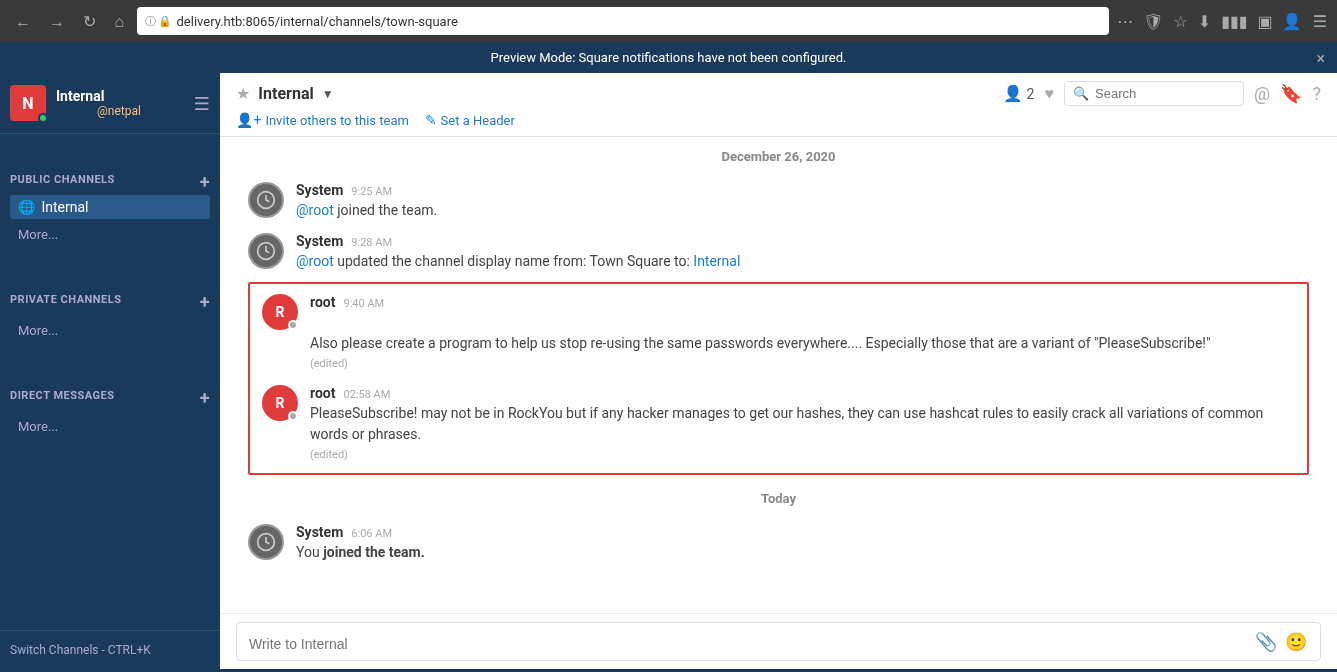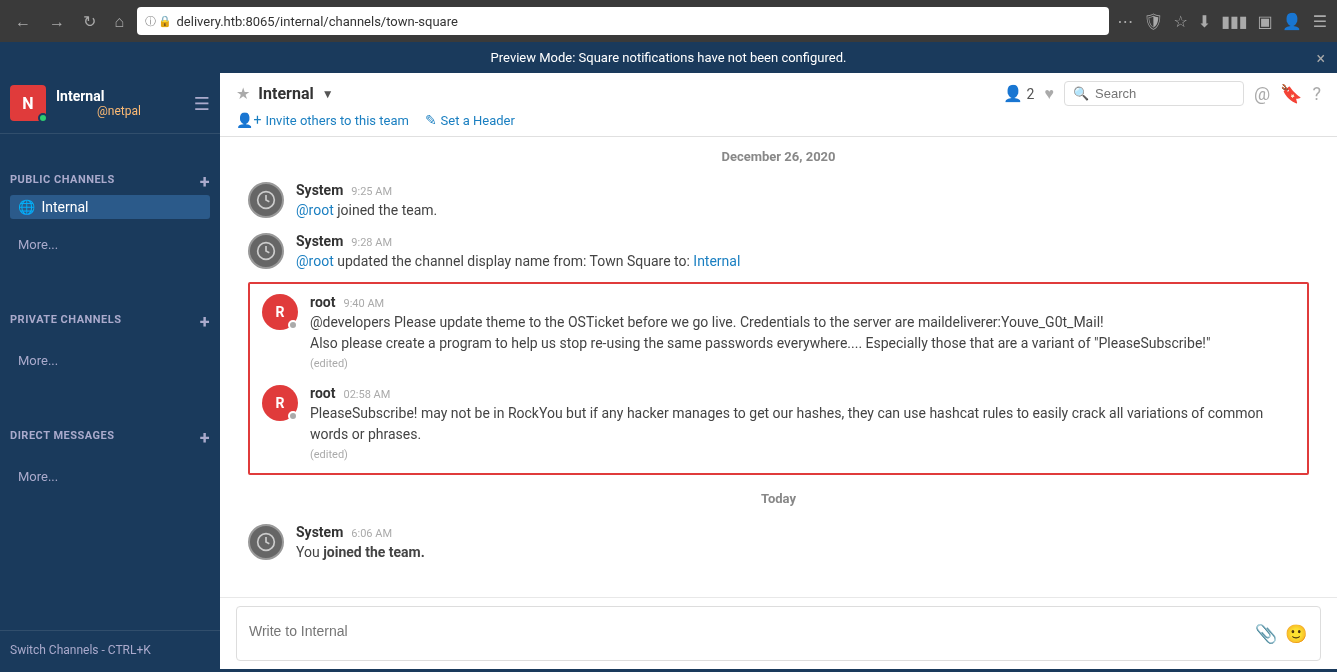--- a/index.html
+++ b/index.html
@@ -142,21 +142,21 @@
       font-size: 14px;
       gap: 6px;
       color: #dde;
     }
     .sidebar-channel-item.active {
       background: #2b5a8a;
       color: #fff;
     }
     .sidebar-channel-item .ch-icon { font-size: 14px; }
     .sidebar-more {
-      padding: 18px 8px;
+      padding: 8px 8px;
       font-size: 13px;
       color: #aac;
       cursor: pointer;
     }
     .sidebar-footer {
       margin-top: auto;
       padding: 12px 10px;
       font-size: 12px;
       color: #aac;
       border-top: 1px solid rgba(255,255,255,0.1);
@@ -307,24 +307,24 @@
     }
     .highlighted-messages .message-row { padding: 6px 12px; }
 
     
     .message-input-area {
       padding: 8px 16px;
       border-top: 1px solid #e8e8e8;
     }
     .message-input-box {
       display: flex;
-      align-items: flex-start;
+      align-items: flex-end;
       border: 1px solid #ddd;
       border-radius: 4px;
-      padding: 16px 12px;
+      padding: 8px 12px;
       gap: 8px;
     }
     .message-input-box input {
       flex: 1;
       border: none;
       outline: none;
       font-size: 14px;
       color: #555;
       background: transparent;
     }
@@ -517,21 +517,21 @@
           <div class="msg-avatar root-avatar">
             R
             <span class="avatar-status"></span>
           </div>
           <div class="msg-content">
             <div class="msg-header">
               <span class="msg-username">root</span>
               <span class="msg-time">9:40 AM</span>
             </div>
             <div class="msg-text">
-              <span>@developers Please update theme to the OSTicket before we go live.  Credentials to the server are maildeliverer:Youve_G0t_Mail!</span><br>
+              <br>
               <span>Also please create a program to help us stop re-using the same passwords everywhere.... Especially those that are a variant of "PleaseSubscribe!"</span>
               <span class="edited">(edited)</span>
             </div>
           </div>
         </div>
 
         <div class="message-row">
           <div class="msg-avatar root-avatar">
             R
             <span class="avatar-status"></span>

